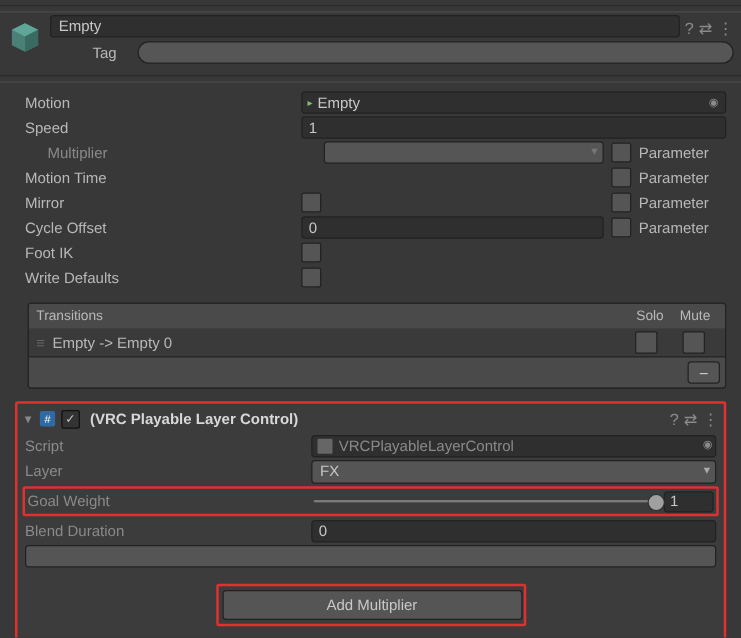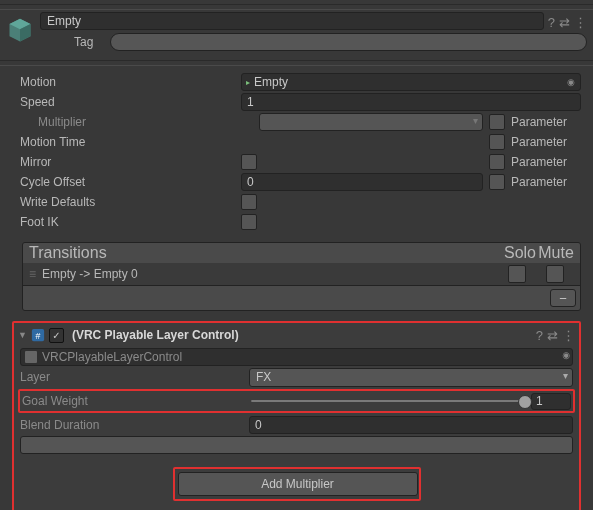--- a/index.html
+++ b/index.html
@@ -46,21 +46,21 @@
   .num-field.light{background:var(--field-light);}
   .dd-field{flex:1;height:18px;background:var(--field-light);border:1px solid #222;border-radius:3px;box-sizing:border-box;position:relative;}
   .dd-field::after{content:"▾";position:absolute;right:4px;top:1px;color:#777;font-size:10px;}
   
   .chk{width:14px;height:14px;background:var(--field-light);border:1px solid #222;border-radius:2px;flex-shrink:0;}
   .param-check{width:14px;height:14px;background:var(--field-light);border:1px solid #222;border-radius:2px;flex-shrink:0;}
   .param-label{width:70px;color:var(--text-label);}
   
   
   .transitions{margin:4px 6px 10px 16px;border:1px solid #222;border-radius:3px;overflow:hidden;background:var(--bg4);}
-  .transitions-head{display:flex;align-items:center;background:var(--bg3);height:20px;padding:0 6px;font-size:16px;color:var(--text-label);}
+  .transitions-head{display:flex;align-items:center;background:var(--bg3);height:20px;padding:0 6px;font-size:11px;color:var(--text-label);}
   .transitions-head .th-title{flex:1;}
   .transitions-head .th-col{width:36px;text-align:center;}
   .transitions-row{display:flex;align-items:center;height:22px;padding:0 6px;background:#3a3a3a;}
   .transitions-row .drag{color:#666;margin-right:6px;font-size:12px;}
   .transitions-row .txt{flex:1;color:var(--text-label);}
   .transitions-row .sm-chk{width:16px;height:16px;background:#555;border:1px solid #222;border-radius:2px;margin:0 10px;}
   .transitions-foot{display:flex;justify-content:flex-end;padding:3px 4px;background:var(--bg3);border-top:1px solid #222;}
   .transitions-foot .minus{width:24px;height:16px;background:#555;border:1px solid #222;border-radius:3px;display:flex;align-items:center;justify-content:center;font-size:13px;color:var(--text);}
   
   
@@ -175,27 +175,27 @@
     </div>
     <div class="prop">
       <div class="label">Cycle Offset</div>
       <div class="value">
         <input class="num-field" style="flex: 1 1 0%;" value="0">
         <div class="param-check"></div>
         <div class="param-label">Parameter</div>
       </div>
     </div>
     <div class="prop">
+      <div class="label">Foot IK</div>
+      <div class="value">
+          <div class="chk"></div>
+        </div>
+    </div>
+    <div class="prop">
       <div class="label">Write Defaults</div>
-      <div class="value">
-          <div class="chk"></div>
-        </div>
-    </div>
-    <div class="prop">
-      <div class="label">Foot IK</div>
       <div class="value">
           <div class="chk"></div>
         </div>
     </div>
   </div>
 
   <div class="transitions">
     <div class="transitions-head">
       <div class="th-title">Transitions</div>
       <div class="th-col">Solo</div>
@@ -224,20 +224,21 @@
       <span class="en-chk">✓</span>
       <span class="title">(VRC Playable Layer Control)</span>
       <div class="icons">
         <span>?</span>
         <span>⇄</span>
         <span>⋮</span>
       </div>
     </div>
     <div class="comp-props">
       <div class="cprop">
+        <div class="clabel">Script</div>
         <div class="cval">
           <div class="script-field">
             <div class="ficon"></div>
             <span>VRCPlayableLayerControl</span>
             <span class="picker2">◉</span>
           </div>
         </div>
       </div>
       <div class="cprop">
         <div class="clabel">Layer</div>

